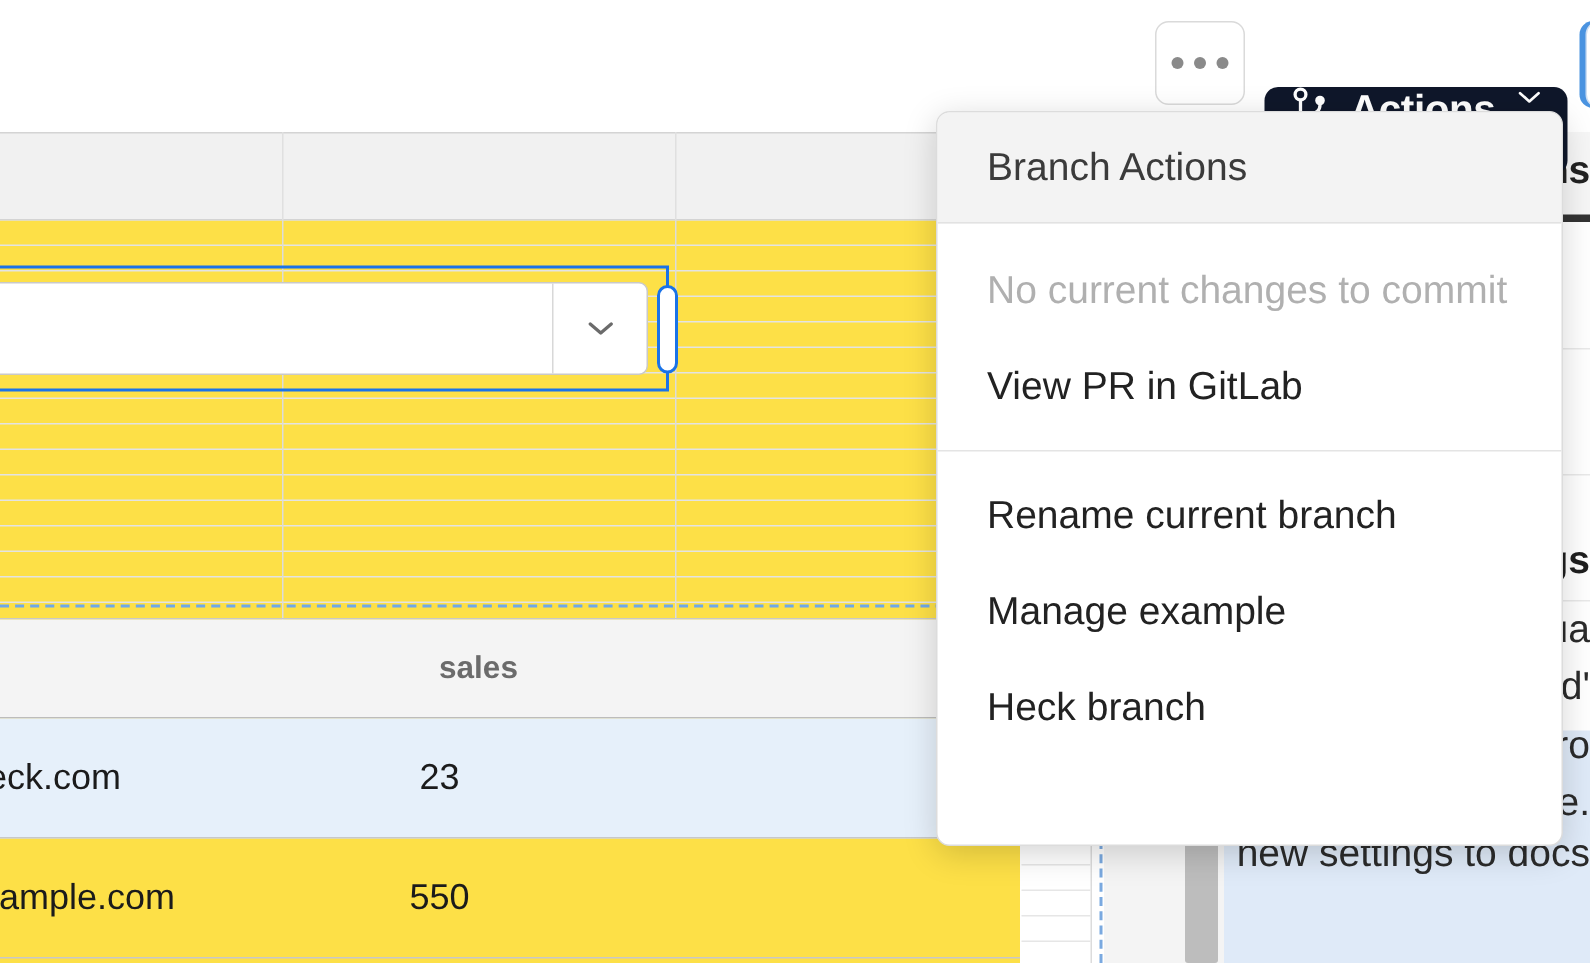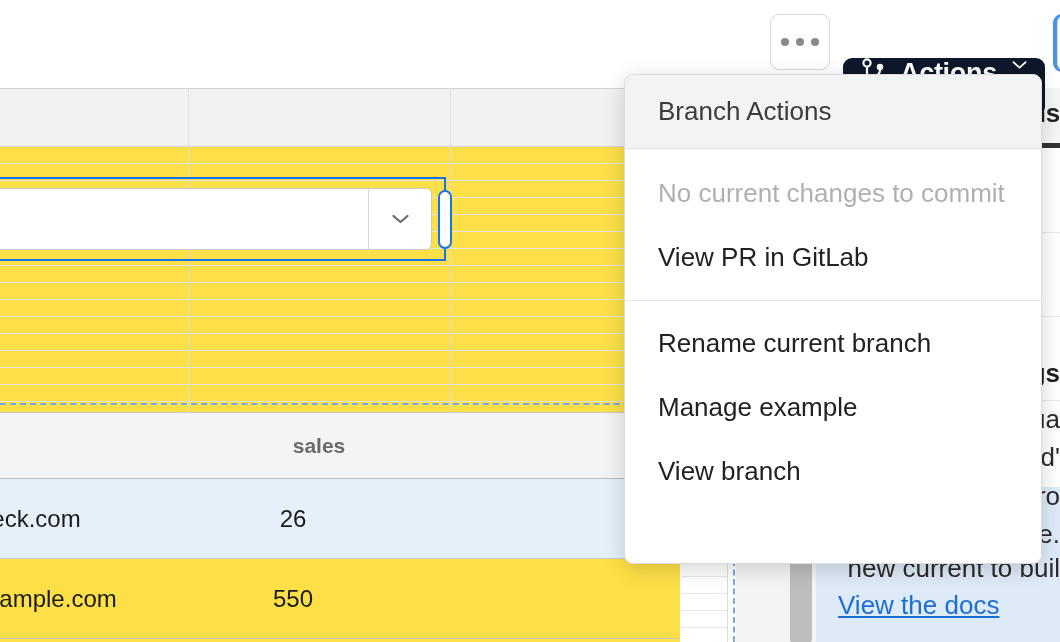--- a/index.html
+++ b/index.html
@@ -206,21 +206,21 @@
     <div class="dashline"></div>
     <div class="solidline"></div>
 
     <div class="tbl">
       <div class="tbl-head">
         <div class="th th-a"></div>
         <div class="th th-b">sales</div>
       </div>
       <div class="tbl-row sel">
         <div class="td td-a">Heck.com</div>
-        <div class="td td-b">26</div>
+        <div class="td td-b">23</div>
       </div>
       <div class="tbl-row">
         <div class="td td-a">example.com</div>
         <div class="td td-b">550</div>
       </div>
     </div>
   </div>
 
   <div class="right-bg"></div>
   <div class="tabbar"></div>
@@ -232,22 +232,21 @@
   <div class="rpanel-line" style="top:316px;"></div>
   <div class="rpanel-line" style="top:400px;"></div>
 
   <div class="banner"></div>
   <div class="banner-strip"></div>
   <div class="banner-title">gs</div>
   <div class="banner-frag" style="top:404px;">ua</div>
   <div class="banner-frag" style="top:442px;">d'</div>
   <div class="banner-frag" style="top:481px;">ro</div>
   <div class="banner-frag" style="top:519px;">e.</div>
-  <div class="banner-line">new current to buil</div>
-  <div class="banner-link">View the docs</div>
+  <div class="banner-line">new settings to docs</div>
 
   <div class="mini-grid">
     <div class="mr"></div>
     <div class="mr"></div>
     <div class="mr"></div>
     <div class="mr"></div>
     <div class="mr"></div>
   </div>
   <div class="mini-dash"></div>
   <div class="mini-body"></div>
@@ -287,17 +286,17 @@
     <div class="menu-group-a">
       <div class="menu-item disabled">No current changes to commit</div>
       <div class="menu-item">View PR in GitLab</div>
     </div>
 
     <div class="menu-sep"></div>
 
     <div>
       <div class="menu-item">Rename current branch</div>
       <div class="menu-item">Manage example</div>
-      <div class="menu-item">View branch</div>
+      <div class="menu-item">Heck branch</div>
     </div>
   </div>
 
 </div>
 
 </body></html>

